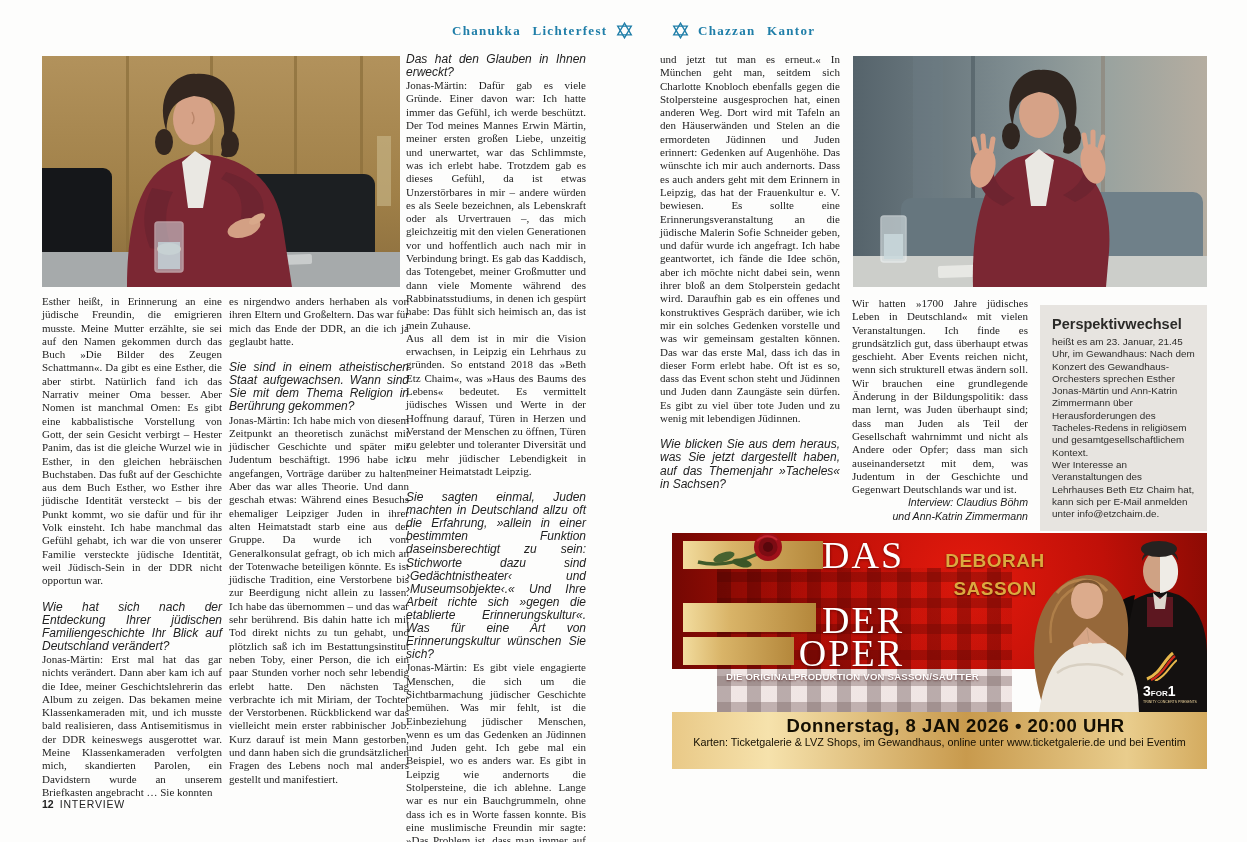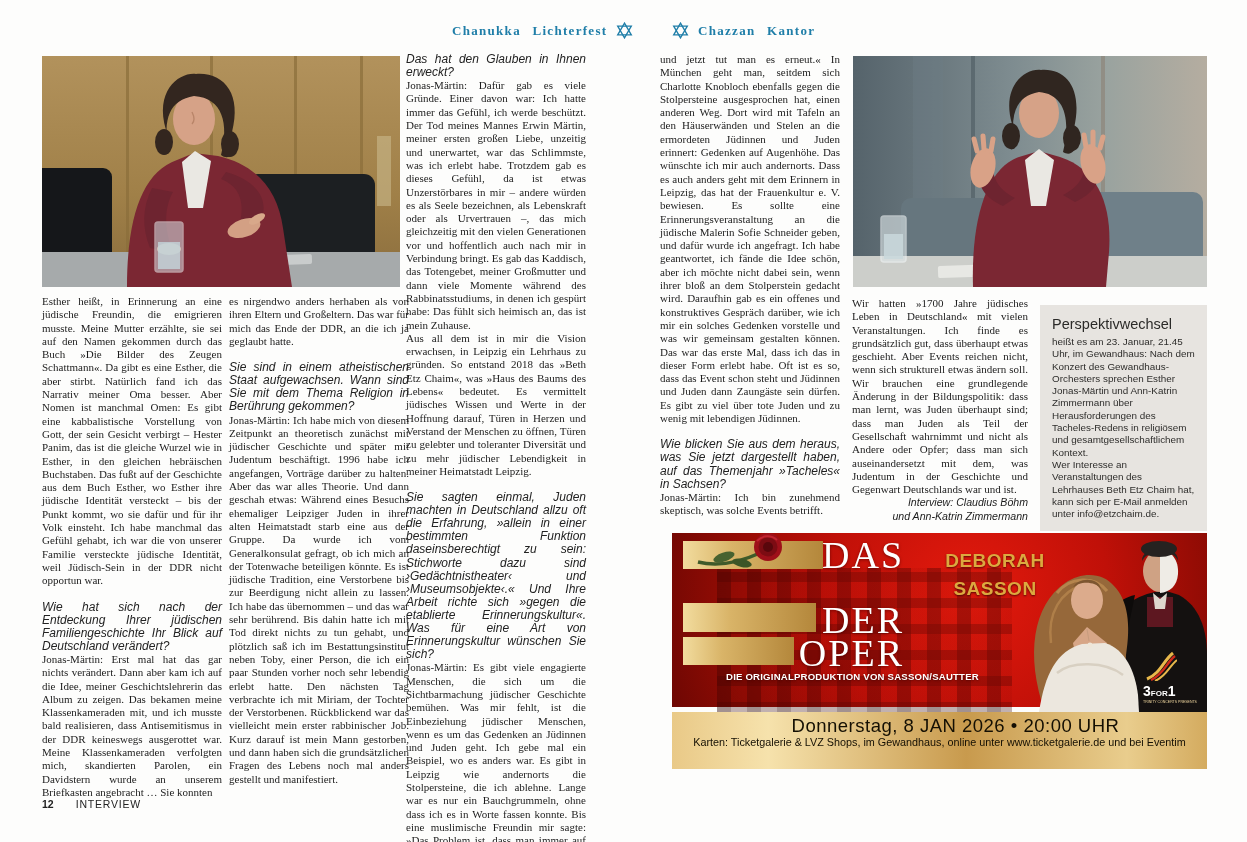--- a/index.html
+++ b/index.html
@@ -32,36 +32,36 @@
     font-family:"Liberation Sans",sans-serif;font-style:italic;
     font-size:10.6px;line-height:13.1px;text-align:right;margin-top:2px;
   }
   .byline span{display:block;}
   
   .sidebox{
     position:absolute;left:1040px;top:305px;width:167px;height:226px;
     background:#e7e4e0;box-sizing:border-box;padding:11px 11px 8px 12px;
     font-family:"Liberation Sans",sans-serif;color:#2e2d2b;overflow:hidden;
   }
-  .sidebox h3{margin:0 0 4px 0;font-size:14.5px;font-weight:normal;color:#2b2a28;}
+  .sidebox h3{margin:0 0 4px 0;font-size:14.5px;font-weight:bold;color:#2b2a28;}
   .sidebox p{margin:0;font-size:9.9px;line-height:12.3px;}
   
   .footer{
     position:absolute;left:42px;top:798px;
     font-family:"Liberation Sans",sans-serif;font-size:10.5px;color:#222;
-    display:flex;gap:22px;align-items:baseline;
+    display:flex;gap:6px;align-items:baseline;
   }
   .footer .pnum{font-weight:bold;}
   .footer .section{letter-spacing:0.8px;}
   
   .ad{
     position:absolute;left:672px;top:533px;width:535px;height:236px;overflow:hidden;
   }
   .ad-red{
-    position:absolute;left:0;top:0;width:535px;height:174px;
+    position:absolute;left:0;top:0;width:535px;height:136px;
     background:radial-gradient(circle at 55% 35%, #e41a0d 0%, #c01008 45%, #8c0b04 80%, #6e0703 100%);
   }
   .ad-building{
     position:absolute;left:45px;top:35px;width:295px;height:144px;opacity:.55;
     background:
       repeating-linear-gradient(90deg, rgba(40,0,0,.55) 0 14px, rgba(120,8,4,.1) 14px 30px),
       repeating-linear-gradient(0deg, rgba(40,0,0,.5) 0 10px, rgba(120,8,4,.08) 10px 26px);
   }
   .goldbar{
     position:absolute;height:28px;
@@ -89,21 +89,21 @@
     font-family:"Liberation Sans",sans-serif;color:#fff;
   }
   .ad-logo .big{font-size:14px;font-weight:bold;line-height:13px;}
   .ad-logo .big small{font-size:8px;font-weight:bold;}
   .ad-logo .tiny{font-size:3.5px;line-height:4px;color:#f2d9a0;}
   .ad-band{
     position:absolute;left:0;top:179px;width:535px;height:57px;text-align:center;
     background:linear-gradient(90deg,#e9c987 0%,#f6e2ac 18%,#c89a4d 55%,#e9cd8d 85%,#d4ab5f 100%);
     font-family:"Liberation Sans",sans-serif;color:#140f03;
   }
-  .ad-band .l1{font-size:18.5px;font-weight:normal;letter-spacing:0.5px;margin-top:3px;padding-left:32px;}
+  .ad-band .l1{font-size:18.5px;font-weight:bold;letter-spacing:0.5px;margin-top:3px;padding-left:32px;}
   .ad-band .l2{font-size:25px;font-weight:bold;letter-spacing:0.5px;margin-top:-2px;}
   .ad-band .l3{font-size:10.8px;margin-top:-1px;}
 </style>
 </head>
 <body>
 
 <div class="runhead" style="left:452px;">
   <span>Chanukka Lichterfest</span>
   <svg class="star" viewBox="0 0 18 18">
     <polygon points="9,1.2 16.2,13.6 1.8,13.6" fill="none" stroke="#1f7ea8" stroke-width="1.4"></polygon>
@@ -214,21 +214,20 @@
   <p class="question">Das hat den Glauben in Ihnen erweckt?</p>
   <p class="body">Jonas-Märtin: Dafür gab es viele Gründe. Einer davon war: Ich hatte immer das Gefühl, ich werde beschützt. Der Tod meines Mannes Erwin Märtin, meiner ersten großen Liebe, unzeitig und unerwartet, war das Schlimmste, was ich erlebt habe. Trotzdem gab es dieses Gefühl, da ist etwas Unzerstörbares in mir – andere würden es als Seele bezeichnen, als Lebenskraft oder als Urvertrauen –, das mich gleichzeitig mit den vielen Generationen vor und hoffentlich auch nach mir in Verbindung bringt. Es gab das Kaddisch, das Totengebet, meiner Großmutter und dann viele Momente während des Rabbinatsstudiums, in denen ich gespürt habe: Das fühlt sich heimisch an, das ist mein Zuhause.</p>
   <p class="body">Aus all dem ist in mir die Vision erwachsen, in Leipzig ein Lehrhaus zu gründen. So entstand 2018 das »Beth Etz Chaim«, was »Haus des Baums des Lebens« bedeutet. Es vermittelt jüdisches Wissen und Werte in der Hoffnung darauf, Türen in Herzen und Verstand der Menschen zu öffnen, Türen zu gelebter und toleranter Diversität und zu mehr jüdischer Lebendigkeit in meiner Heimatstadt Leipzig.</p>
   <p class="question">Sie sagten einmal, Juden machten in Deutschland allzu oft die Erfahrung, »allein in einer bestimmten Funktion daseinsberechtigt zu sein: Stichworte dazu sind ›Gedächtnistheater‹ und ›Museumsobjekte‹.« Und Ihre Arbeit richte sich »gegen die etablierte Erinnerungskultur«. Was für eine Art von Erinnerungskultur wünschen Sie sich?</p>
   <p class="body">Jonas-Märtin: Es gibt viele engagierte Menschen, die sich um die Sichtbarmachung jüdischer Geschichte bemühen. Was mir fehlt, ist die Einbeziehung jüdischer Menschen, wenn es um das Gedenken an Jüdinnen und Juden geht. Ich gebe mal ein Beispiel, wo es anders war. Es gibt in Leipzig wie andernorts die Stolpersteine, die ich ablehne. Lange war es nur ein Bauchgrummeln, ohne dass ich es in Worte fassen konnte. Bis eine muslimische Freundin mir sagte: »Das Problem ist, dass man immer auf euch herumgetrampelt hat,</p>
 </div>
 
 <div class="col" style="left:660px;top:53px;">
   <p class="body">und jetzt tut man es erneut.« In München geht man, seitdem sich Charlotte Knobloch ebenfalls gegen die Stolpersteine ausgesprochen hat, einen anderen Weg. Dort wird mit Tafeln an den Häuserwänden und Stelen an die ermordeten Jüdinnen und Juden erinnert: Gedenken auf Augenhöhe. Das wünschte ich mir auch andernorts. Dass es auch anders geht mit dem Erinnern in Leipzig, das hat der Frauenkultur e. V. bewiesen. Es sollte eine Erinnerungsveranstaltung an die jüdische Malerin Sofie Schneider geben, und dafür wurde ich angefragt. Ich habe geantwortet, ich fände die Idee schön, aber ich möchte nicht dabei sein, wenn ihrer bloß an dem Stolperstein gedacht wird. Daraufhin gab es ein offenes und konstruktives Gespräch darüber, wie ich mir ein solches Gedenken vorstelle und was wir gemeinsam gestalten können. Das war das erste Mal, dass ich das in dieser Form erlebt habe. Oft ist es so, dass das Event schon steht und Jüdinnen und Juden dann Zaungäste sein dürfen. Es gibt zu viel über tote Juden und zu wenig mit lebendigen Jüdinnen.</p>
   <p class="question">Wie blicken Sie aus dem heraus, was Sie jetzt dargestellt haben, auf das Themenjahr »Tacheles« in Sachsen?</p>
-  <p class="body">Jonas-Märtin: Ich bin zunehmend skeptisch, was solche Events betrifft.</p>
 </div>
 
 <div class="col" style="left:852px;top:297px;width:176px;">
   <p class="body">Wir hatten »1700 Jahre jüdisches Leben in Deutschland« mit vielen Veranstaltungen. Ich finde es grundsätzlich gut, dass überhaupt etwas geschieht. Aber Events reichen nicht, wenn sich strukturell etwas ändern soll. Wir brauchen eine grundlegende Änderung in der Bildungspolitik: dass man lernt, was Juden überhaupt sind; dass man Juden als Teil der Gesellschaft wahrnimmt und nicht als Andere oder Opfer; dass man sich auseinandersetzt mit dem, was Judentum in der Geschichte und Gegenwart Deutschlands war und ist.</p>
   <p class="byline">
     <span>Interview: Claudius Böhm</span>
     <span>und Ann-Katrin Zimmermann</span>
   </p>
 </div>
 

